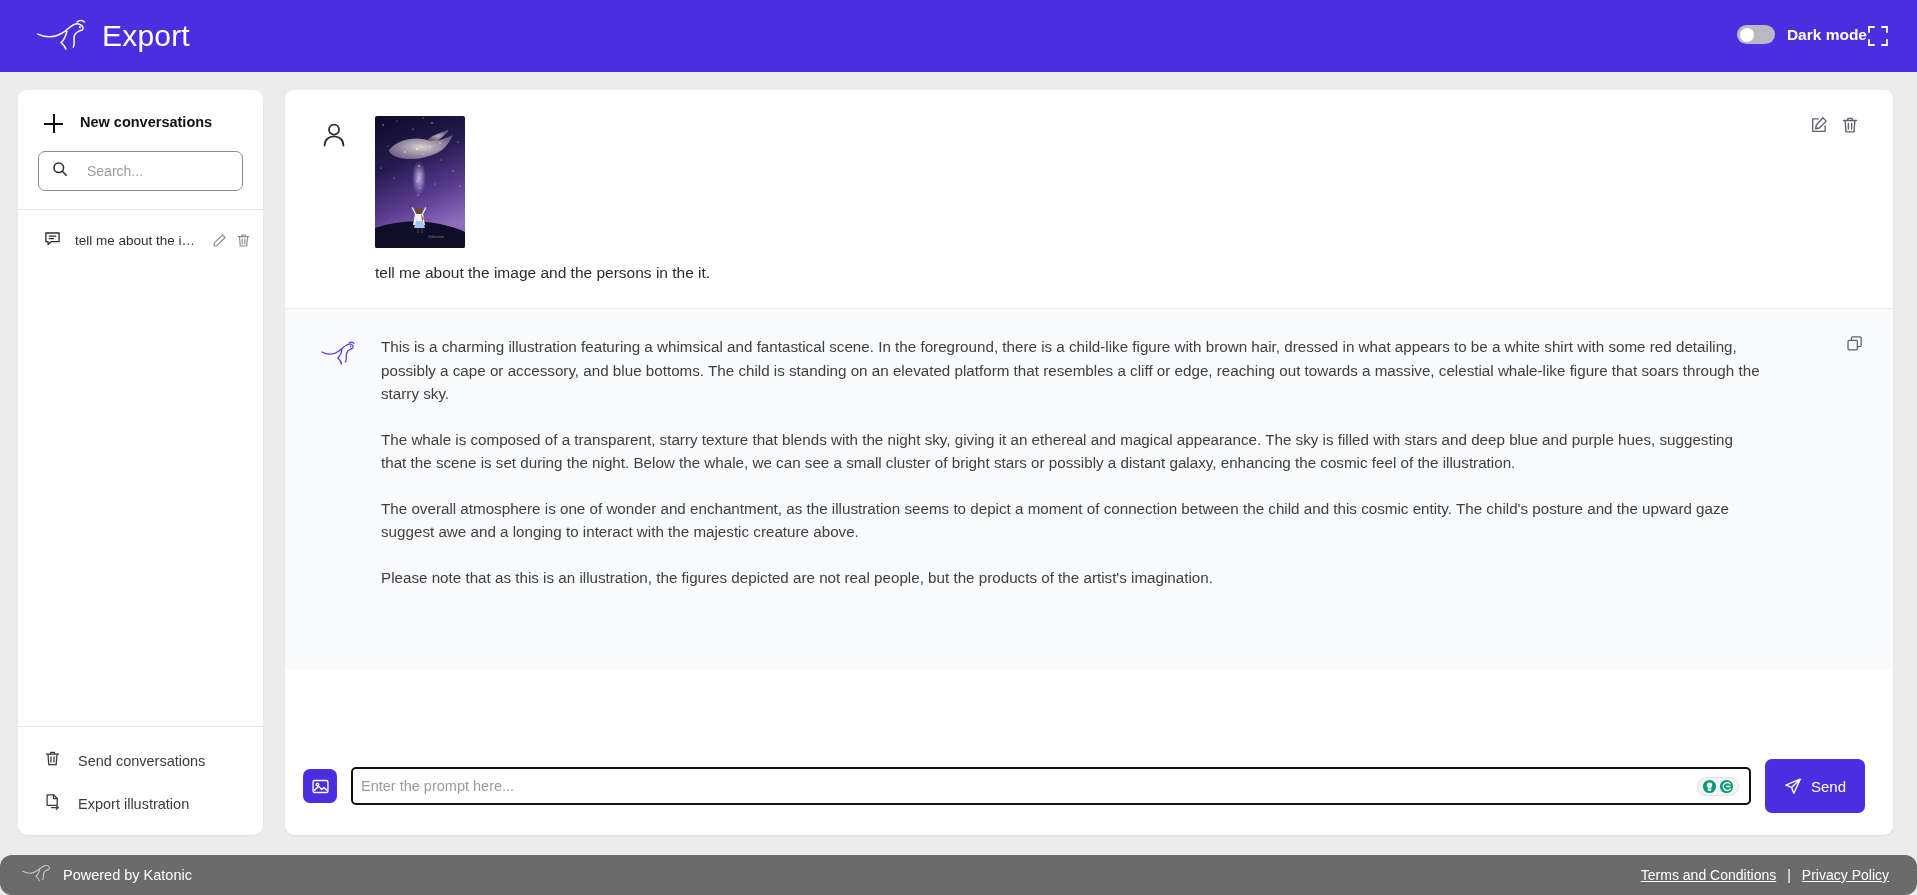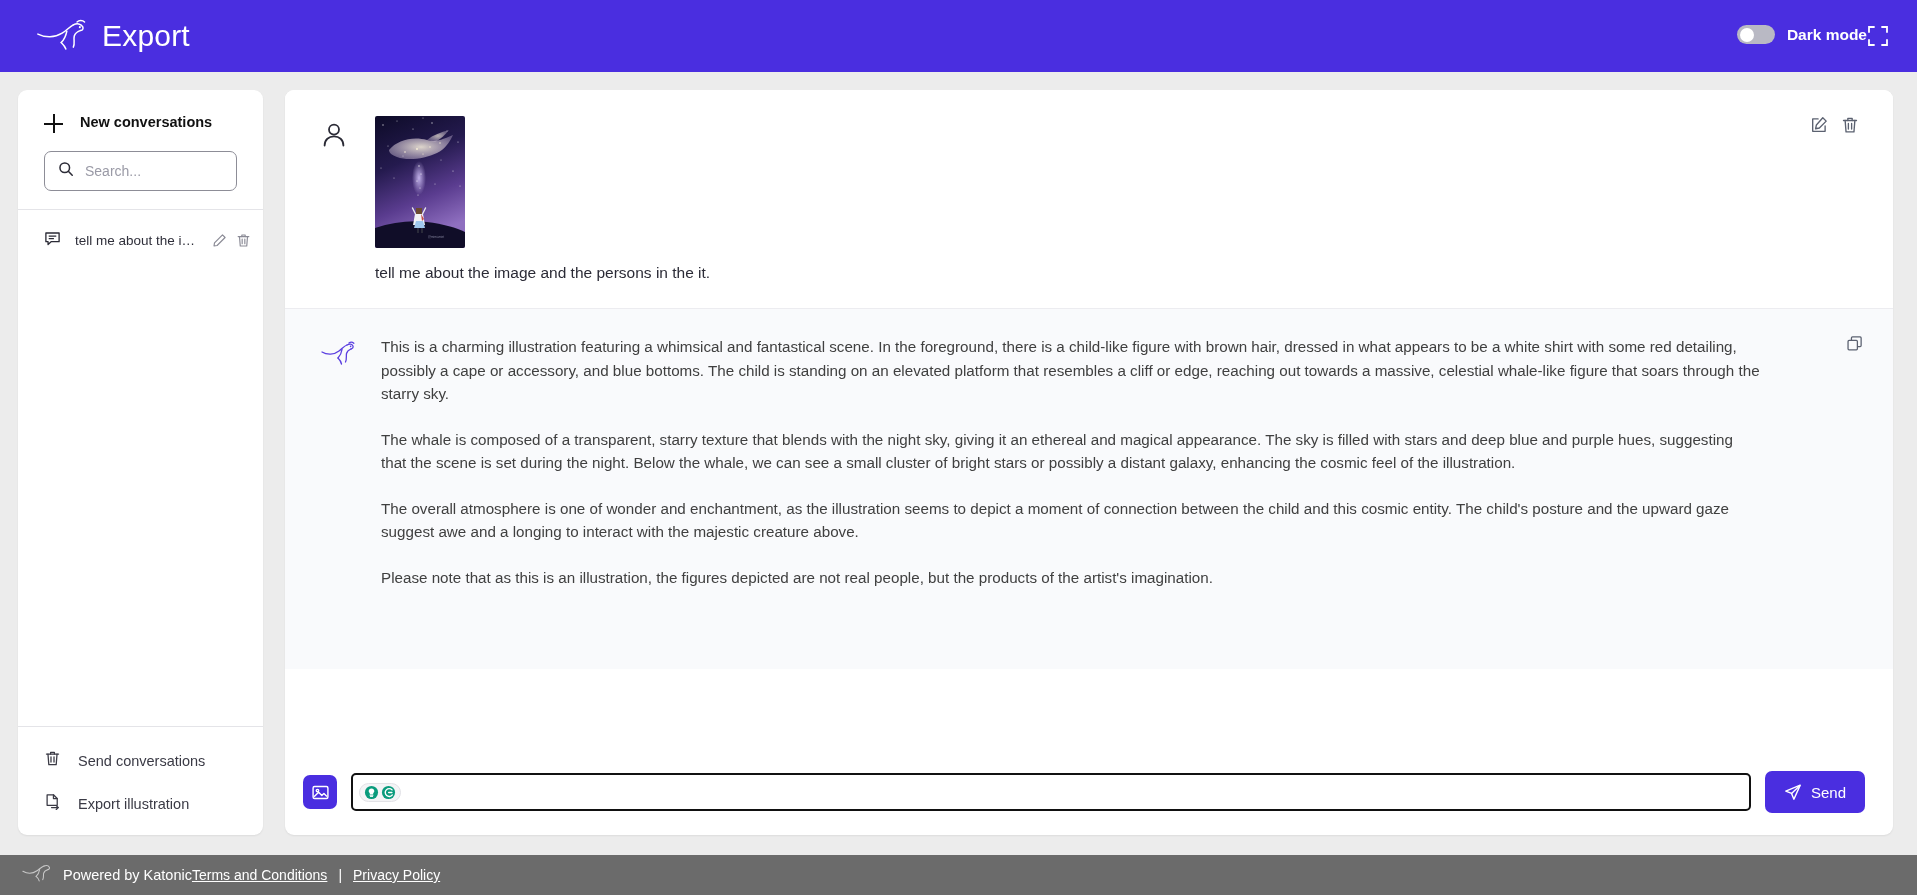--- a/index.html
+++ b/index.html
@@ -55,22 +55,22 @@
   }
   .plus-icon { width: 19px; height: 19px; position: relative; flex: 0 0 19px; }
   .plus-icon:before, .plus-icon:after {
     content: ""; position: absolute; background: #111;
   }
   .plus-icon:before { left: 0; top: 8.5px; width: 19px; height: 2px; }
   .plus-icon:after { top: 0; left: 8.5px; height: 19px; width: 2px; }
   .new-conv-label { font-size: 14.5px; font-weight: bold; color: #111; }
 
   .search-box {
-    margin: 0 26px; height: 40px; border: 1px solid #8d8d97; border-radius: 7px;
-    display: flex; align-items: center; gap: 11px; padding: 0 13px;
+    margin: 0 20px; height: 40px; border: 1px solid #8d8d97; border-radius: 7px;
+    display: flex; align-items: center; gap: 19px; padding: 0 13px;
     background: #fff;
   }
   .search-input {
     border: 0; outline: 0; font-size: 14px; color: #3b3b45;
     font-family: "Liberation Sans", sans-serif; width: 100%; background: transparent;
   }
   .search-input::placeholder { color: #9a9aa6; }
 
   .conv-list { margin-top: 18px; border-top: 1px solid #e4e4e8; padding-top: 13px; flex: 1 1 auto; }
   .conv-item {
@@ -150,31 +150,32 @@
     color: #2b2b36; font-family: "Liberation Sans", sans-serif; background: transparent;
     padding-left: 2px;
   }
   .prompt-input::placeholder { color: #9a9aa6; }
   .gm-badges {
     display: flex; align-items: center; gap: 2px;
     background: #f4f4f6; border: 1px solid #e2e2e6; border-radius: 11px;
     padding: 1px 4px; margin-right: 2px;
   }
   .send-btn {
-    flex: 0 0 auto; height: 42px; padding: 0 19px; border-radius: 7px;
+    flex: 0 0 auto; height: 54px; padding: 0 19px; border-radius: 7px;
     background: #4a2ee0; color: #fff; border: 0; cursor: pointer;
     display: flex; align-items: center; gap: 9px; font-size: 15px;
     font-family: "Liberation Sans", sans-serif;
   }
 
   
   .footer {
     height: 40px; flex: 0 0 40px; background: #6b6b6b;
-    display: flex; align-items: center; justify-content: flex-start;
+    display: flex; align-items: center; justify-content: space-between;
     padding: 0 28px 0 22px;
+    border-radius: 12px;
   }
   .footer-left { display: flex; align-items: center; gap: 11px; }
   .footer-text { color: #fff; font-size: 14.5px; }
   .footer-right { display: flex; align-items: center; gap: 11px; }
   .footer-link { color: #fff; font-size: 14px; text-decoration: underline; cursor: pointer; }
   .footer-sep { color: #fff; font-size: 14px; }
 </style>
 </head>
 <body>
 
@@ -401,20 +402,21 @@
 
       <div class="composer">
         <span class="img-btn">
           <svg viewBox="0 0 20 20" width="19" height="19" fill="none" stroke="#ffffff" stroke-width="1.5" stroke-linejoin="round">
             <rect x="2.2" y="3.6" width="15.6" height="12.8" rx="1.6"></rect>
             <circle cx="6.8" cy="8" r="1.3"></circle>
             <path d="M3.2 14.6 L8 9.8 L11.4 13.2 L13.6 11 L16.8 14.2"></path>
           </svg>
         </span>
         <div class="prompt-wrap">
+          <input class="prompt-input" type="text" placeholder="Enter the prompt here..." style="">
           <span class="gm-badges">
             <svg viewBox="0 0 16 16" width="15" height="15">
               <circle cx="8" cy="8" r="7" fill="#0a9b7c"></circle>
               <path d="M8 3.6 C6.2 3.6 5 4.9 5 6.5 C5 7.6 5.7 8.3 6.2 8.9 V10 H9.8 V8.9 C10.3 8.3 11 7.6 11 6.5 C11 4.9 9.8 3.6 8 3.6 Z" fill="#ffffff"></path>
               <path d="M6.4 11 H9.6 M6.8 12.2 H9.2" stroke="#ffffff" stroke-width="1" stroke-linecap="round"></path>
             </svg>
             <svg viewBox="0 0 16 16" width="15" height="15">
               <circle cx="8" cy="8" r="7" fill="#0a9b7c"></circle>
               <path d="M11.6 8 H8.2 M11.8 5.2 A4.2 4.2 0 1 0 12.1 10.6" fill="none" stroke="#ffffff" stroke-width="1.5" stroke-linecap="round"></path>
             </svg>

